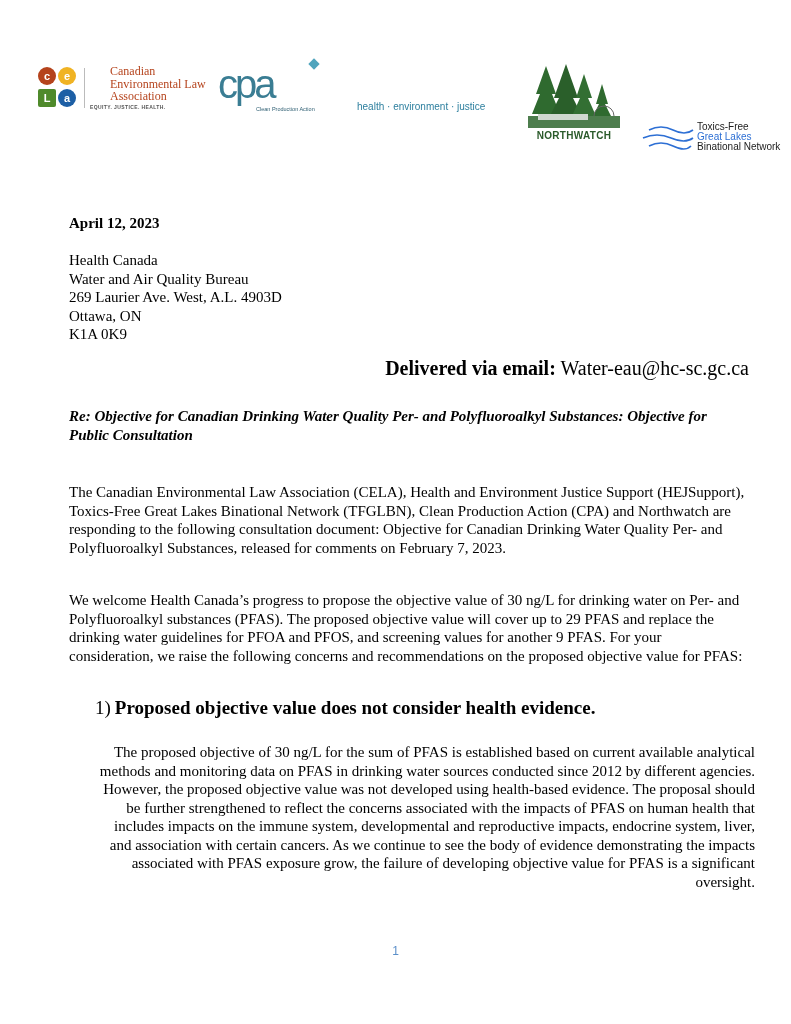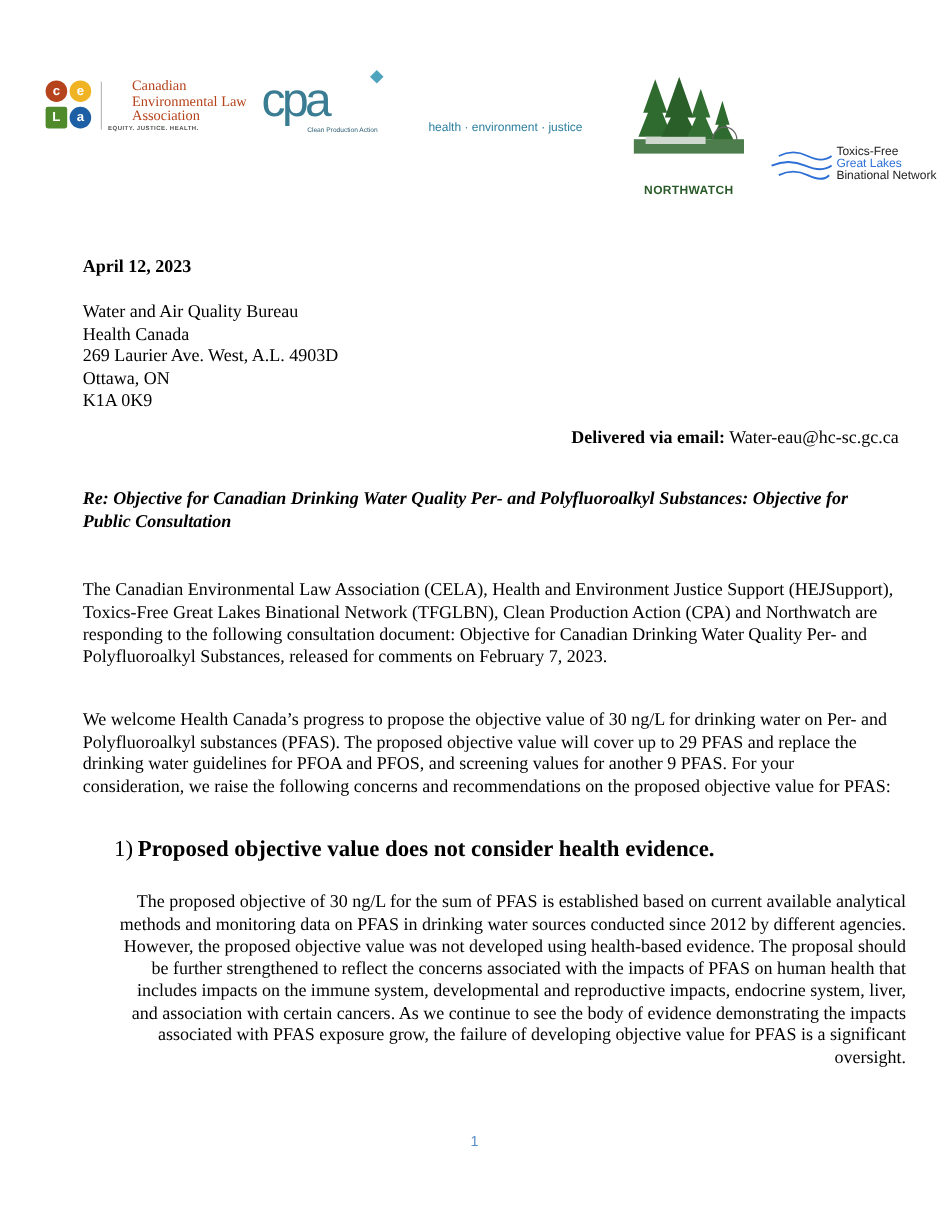--- a/index.html
+++ b/index.html
@@ -35,32 +35,32 @@
   .hej .w1 { position: absolute; left: 0; top: 0; font-family: "Liberation Sans", sans-serif;
              font-size: 26px; line-height: 28px; }
   .hej .h { color: #d93a32; }
   .hej .s { color: #2d7f9e; }
   .hej .w2 { position: absolute; left: 2px; top: 31px; font-family: "Liberation Sans", sans-serif;
              font-size: 10px; color: #2d7f9e; }
   
   .nw { left: 524px; top: 4px; width: 100px; height: 78px; }
   .nw .trees { position: absolute; left: 4px; top: 0; }
   .nw .lbl { position: absolute; left: 0; top: 66px; width: 100px; text-align: center;
-             font-family: "Liberation Sans", sans-serif; font-weight: bold; font-size: 10px; color: #2a5a2a; letter-spacing: 0.3px; margin-top: 24px; }
+             font-family: "Liberation Sans", sans-serif; font-weight: bold; font-size: 10px; color: #2a5a2a; letter-spacing: 0.3px; }
   
   .tf { left: 641px; top: 20px; width: 150px; height: 40px; margin-top: 40px; }
   .tf .waves { position: absolute; left: 0; top: 4px; }
   .tf .txt { position: absolute; left: 56px; top: 2px; font-family: "Liberation Sans", sans-serif;
              font-size: 10px; line-height: 10px; color: #222; }
   .tf .txt .blue { color: #2d6fd4; }
 
   .text { position: absolute; left: 69px; font-size: 15px; line-height: 18.5px; }
   .date { top: 214px; font-weight: bold; text-align: center; }
   .addr { top: 251px; }
-  .delivered { position: absolute; top: 357px; right: 42px; font-size: 15px; }
+  .delivered { position: absolute; top: 357px; right: 42px; font-size: 20px; }
   .delivered b { font-weight: bold; }
   .re { top: 407px; width: 680px; font-weight: bold; font-style: italic; }
   .p1 { top: 483px; width: 680px; }
   .p2 { top: 591px; width: 680px; }
   .h1 { position: absolute; left: 95px; top: 697px; font-size: 19px; }
   .h1 b { font-weight: bold; margin-left: 4px; }
   .p3 { left: 95px; top: 743px; width: 660px; text-align: right; }
   .pagenum { position: absolute; top: 944px; left: 0; width: 791px; text-align: center;
              font-family: "Liberation Sans", sans-serif; font-size: 12px; color: #5b8fc9; }
   p { margin: 0; }
@@ -118,22 +118,22 @@
       <div>Toxics-Free</div>
       <div class="blue">Great Lakes</div>
       <div>Binational Network</div>
     </div>
   </div>
 </div>
 
 <div class="text date">April 12, 2023</div>
 
 <div class="text addr">
+  <div>Health Canada</div>
   <div>Water and Air Quality Bureau</div>
-  <div>Health Canada</div>
   <div>269 Laurier Ave. West, A.L. 4903D</div>
   <div>Ottawa, ON</div>
   <div>K1A 0K9</div>
 </div>
 
 <div class="delivered">
   <b>Delivered via email:</b>
   <span>Water-eau@hc-sc.gc.ca</span>
 </div>
 

